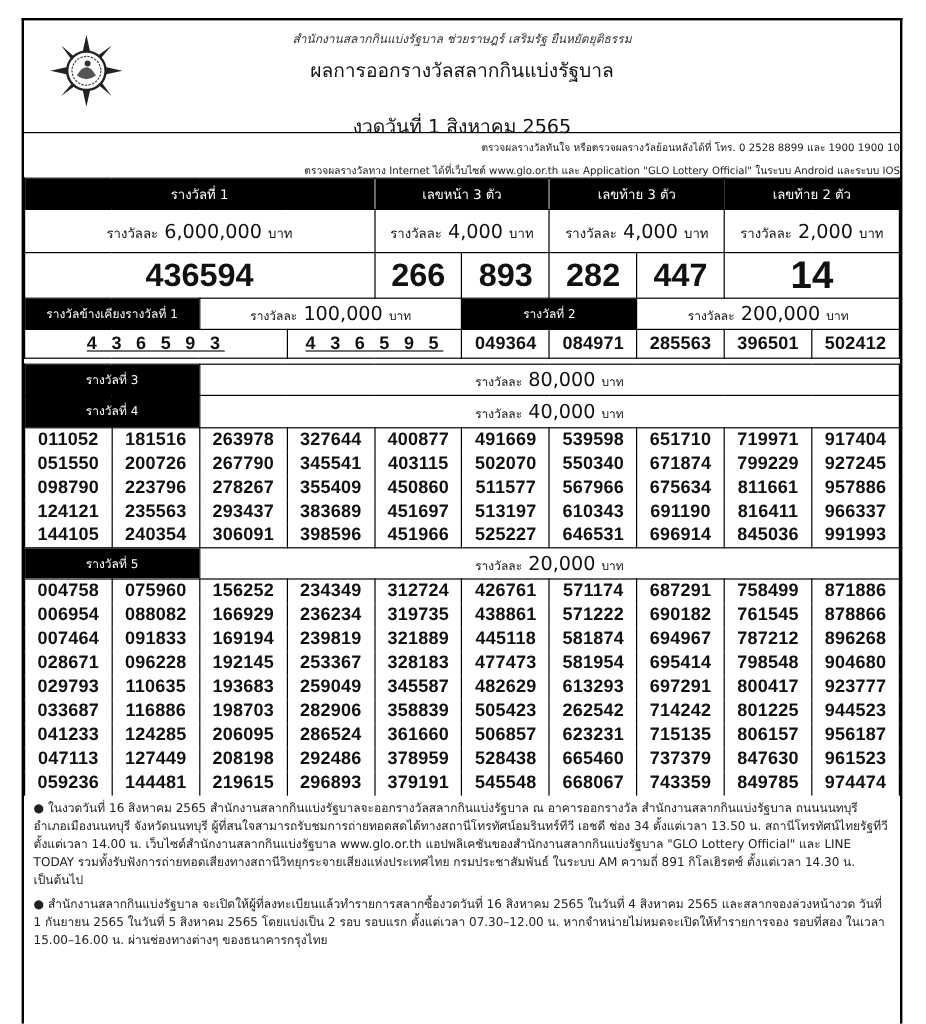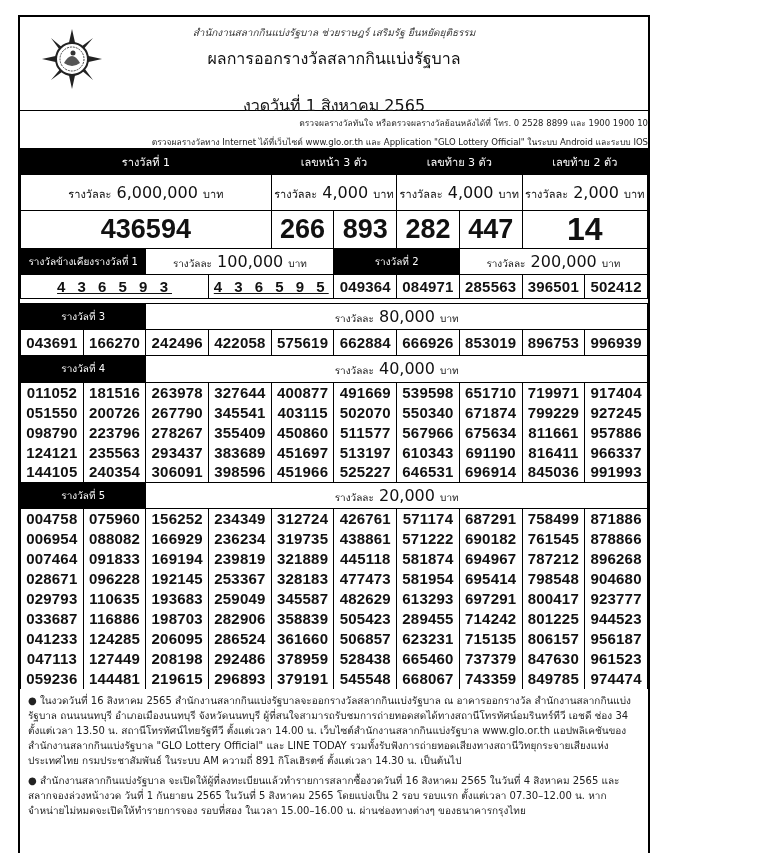--- a/index.html
+++ b/index.html
@@ -1,18 +1,18 @@
 <!DOCTYPE html>
 <html><head>
 <meta charset="utf-8">
 <style>
   html, body { margin:0; padding:0; background:#ffffff; }
   body { width:772px; height:853px; position:relative; overflow:hidden;
          font-family:"DejaVu Sans", sans-serif; color:#111; }
-  .sheet { position:absolute; left:18px; top:15px; width:632px; height:838px;
+  .sheet { position:absolute; left:18px; top:15px; width:734px; height:838px;
            border:2px solid #000; border-bottom:none; box-sizing:border-box; }
   .header { position:relative; height:93px; border-bottom:1px solid #000; }
   .logo { position:absolute; left:22px; top:12px; width:60px; height:60px; }
   .hdr-text { position:absolute; left:0; right:0; top:8px; text-align:center; }
   .hdr-line1 { font-size:10px; font-style:italic; color:#333; }
   .hdr-line2 { font-size:16px; margin-top:6px; }
   .hdr-line3 { font-size:16px; margin-top:22px; }
   .contact { height:37px; text-align:right; font-size:8.5px; color:#222; padding-top:5px; box-sizing:border-box; }
   .contact div { margin-bottom:5px; }
 
@@ -142,32 +142,20 @@
       </colgroup>
     <tbody>
         <tr style="height:26px">
       <td colspan="2" class="blk amt-small">รางวัลที่  3</td>
       <td colspan="8">
         <span class="amt-small">รางวัลละ</span>
         <span class="amt-big">80,000</span>
         <span class="amt-small">บาท</span>
       </td>
     </tr>
-    <tr style="height:26px" id="third-row">
-          <td class="num n6">043691</td>
-          <td class="num n6">166270</td>
-          <td class="num n6">242496</td>
-          <td class="num n6">422058</td>
-          <td class="num n6">575619</td>
-          <td class="num n6">662884</td>
-          <td class="num n6">666926</td>
-          <td class="num n6">853019</td>
-          <td class="num n6">896753</td>
-          <td class="num n6">996939</td>
-        </tr>
   </tbody>
     </table>
 
   <table class="grid">
     <colgroup>
         <col span="10" style="width:10%">
       </colgroup>
     <tbody>
         <tr style="height:26px">
       <td colspan="2" class="blk amt-small" style="border-bottom:1px solid #000">รางวัลที่  4</td>
@@ -317,21 +305,21 @@
           <td class="num n6">800417</td>
           <td class="num n6">923777</td>
         </tr>
         <tr style="height: 20px;">
           <td class="num n6">033687</td>
           <td class="num n6">116886</td>
           <td class="num n6">198703</td>
           <td class="num n6">282906</td>
           <td class="num n6">358839</td>
           <td class="num n6">505423</td>
-          <td class="num n6">289455</td>
+          <td class="num n6">262542</td>
           <td class="num n6">714242</td>
           <td class="num n6">801225</td>
           <td class="num n6">944523</td>
         </tr>
         <tr style="height: 20px; margin-top: 38px;">
           <td class="num n6">041233</td>
           <td class="num n6">124285</td>
           <td class="num n6">206095</td>
           <td class="num n6">286524</td>
           <td class="num n6">361660</td>

